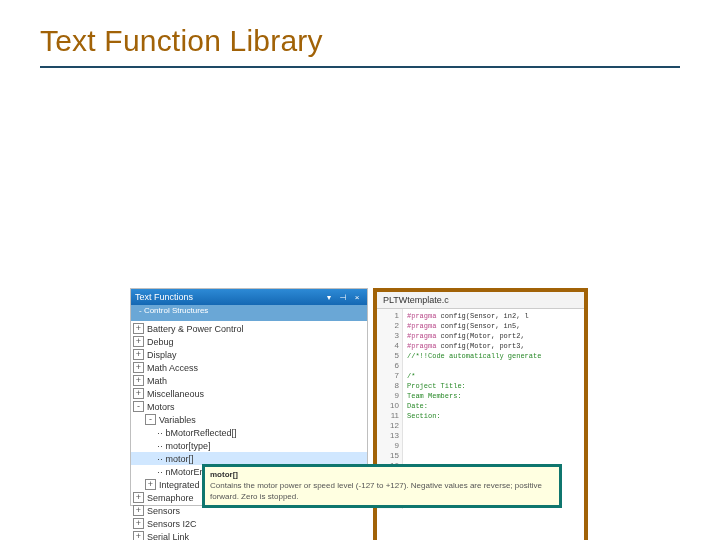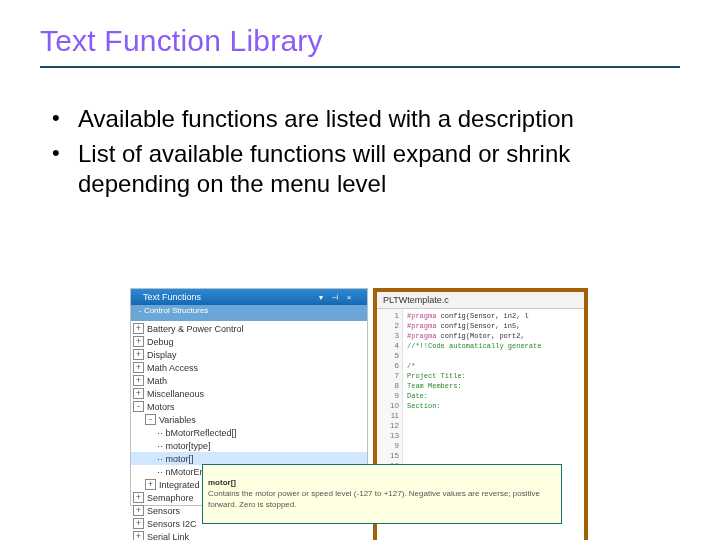--- a/index.html
+++ b/index.html
@@ -1,59 +1,53 @@
 <!DOCTYPE html>
 <html><head>
 <meta charset="utf-8">
 <style>
   html,body{margin:0;padding:0;width:720px;height:540px;background:#fff;font-family:Arial,Helvetica,sans-serif;overflow:hidden}
   .slide{position:relative;width:720px;height:540px;box-sizing:border-box}
-  .title{position:absolute;left:40px;top:24px;font-size:30px;color:#8b5cf6;letter-spacing:.2px}
+  .title{position:absolute;left:40px;top:24px;font-size:30px;color:#a16207;letter-spacing:.2px}
   .title-underline{position:absolute;left:40px;top:66px;width:640px;height:2px;background:#1e4a66}
   .bullets{position:absolute;left:52px;top:104px;width:600px;font-size:24px;color:#000;line-height:1.28}
   .bullets ul{margin:0;padding:0;list-style:none}
   .bullets li{margin:0 0 4px 0;padding-left:26px;position:relative}
   .bullets li::before{content:"•";position:absolute;left:0;top:0;font-size:22px}
   
   .ide{position:absolute;left:130px;top:288px;width:460px;height:218px;font-family:"Segoe UI",Tahoma,sans-serif;font-size:9px;color:#333}
   .panel{position:absolute;left:0;top:0;width:238px;height:218px;border:1px solid #bfbfbf;background:#fff;box-sizing:border-box}
-  .panel-hdr{height:16px;background:linear-gradient(#2d8ad6,#1568b3);color:#fff;display:flex;align-items:center;padding:0 12px;font-size:9px;box-sizing:border-box;justify-content:space-between}
+  .panel-hdr{height:16px;background:linear-gradient(#2d8ad6,#1568b3);color:#fff;display:flex;align-items:center;padding:0 4px;font-size:9px;box-sizing:border-box;justify-content:space-between}
   .hdr-ctrls{display:flex;gap:2px;align-items:center}
   .hdr-x{width:12px;height:12px;display:flex;align-items:center;justify-content:center;font-size:8px;color:#fff}
   .hdr-sel{height:14px;background:#6aa7d6;color:#fff;padding:1px 8px;font-size:8px}
   .tree{padding:1px 0 0 0}
   .tree-row{display:flex;align-items:center;height:13px;padding-left:2px;white-space:nowrap;overflow:hidden}
   .tree-row.sel{background:#d0e7ff}
   .box{width:9px;height:9px;border:1px solid #888;display:flex;align-items:center;justify-content:center;font-size:9px;line-height:1;margin-right:3px;color:#555;background:#fff;flex:0 0 auto}
   .ind{display:inline-block;flex:0 0 auto}
   .editor{position:absolute;left:243px;top:0;width:215px;height:274px;border:4px solid #a16207;background:#fff;box-sizing:border-box}
   .tab{height:16px;background:#f3f3f3;border-bottom:1px solid #ccc;display:flex;align-items:center;padding:0 6px;font-size:9px}
   .code{display:flex;height:200px}
   .gutter{width:26px;background:#f7f7f7;border-right:1px solid #e2e2e2;text-align:right;color:#777;font-size:8px;padding:2px 3px 0 0;box-sizing:border-box;line-height:10px}
   .codelines{flex:1;padding:2px 0 0 4px;font-family:Liberation Mono, monospace;font-size:7px;line-height:10px;white-space:nowrap;overflow:hidden}
   .cl{height:10px;display:block}
   .kw{color:#b94a8a}
   .id{color:#333}
   .cm{color:#2a8a2a}
-  .tooltip{position:absolute;left:72px;top:176px;width:360px;padding:13px 5px;background:#ffffe1;border:1px solid #0f766e;font-size:8px;color:#555;line-height:1.3;box-sizing:border-box}
+  .tooltip{position:absolute;left:72px;top:176px;width:360px;padding:3px 5px;background:#ffffe1;border:3px solid #0f766e;font-size:8px;color:#555;line-height:1.3;box-sizing:border-box}
   .tooltip .tt-hdr{font-weight:bold;color:#333;margin-bottom:1px}
 </style>
 </head>
 <body>
 
 <div class="slide">
   <div class="title">Text Function Library</div>
   <div class="title-underline"></div>
 
-  <div class="bullets">
-    <ul id="bul">
-        <li>Available functions are listed with a description</li>
-        <li>List of available functions will expand or shrink depending on the menu level</li>
-      </ul>
-  </div>
 
   <div class="ide">
 
     <div class="panel">
       <div class="panel-hdr">
         <span>Text Functions</span>
         <span class="hdr-ctrls">
           <span class="hdr-x">▾</span>
           <span class="hdr-x">⊣</span>
           <span class="hdr-x">×</span>
@@ -169,20 +163,21 @@
             <div>16</div>
             <div>17</div>
             <div>18</div>
             <div>19</div>
             <div>20</div>
           </div>
         <div class="codelines" id="codelines">
             <span class="cl"><span class="kw">#pragma</span><span class="id"> config(Sensor, in2, l</span></span>
             <span class="cl"><span class="kw">#pragma</span><span class="id"> config(Sensor, in5,</span></span>
             <span class="cl"><span class="kw">#pragma</span><span class="id"> config(Motor,  port2,</span></span>
+            <span class="cl"><span class="kw">#pragma</span><span class="id"> config(Motor,  port3,</span></span>
             <span class="cl"><span class="cm">//*!!Code automatically generate</span></span>
             <span class="cl"></span>
             <span class="cl"><span class="cm">/*</span></span>
             <span class="cl"><span class="cm">  Project Title:</span></span>
             <span class="cl"><span class="cm">  Team Members:</span></span>
             <span class="cl"><span class="cm">  Date:</span></span>
             <span class="cl"><span class="cm">  Section:</span></span>
             <span class="cl"></span>
             <span class="cl"></span>
             <span class="cl"></span>

